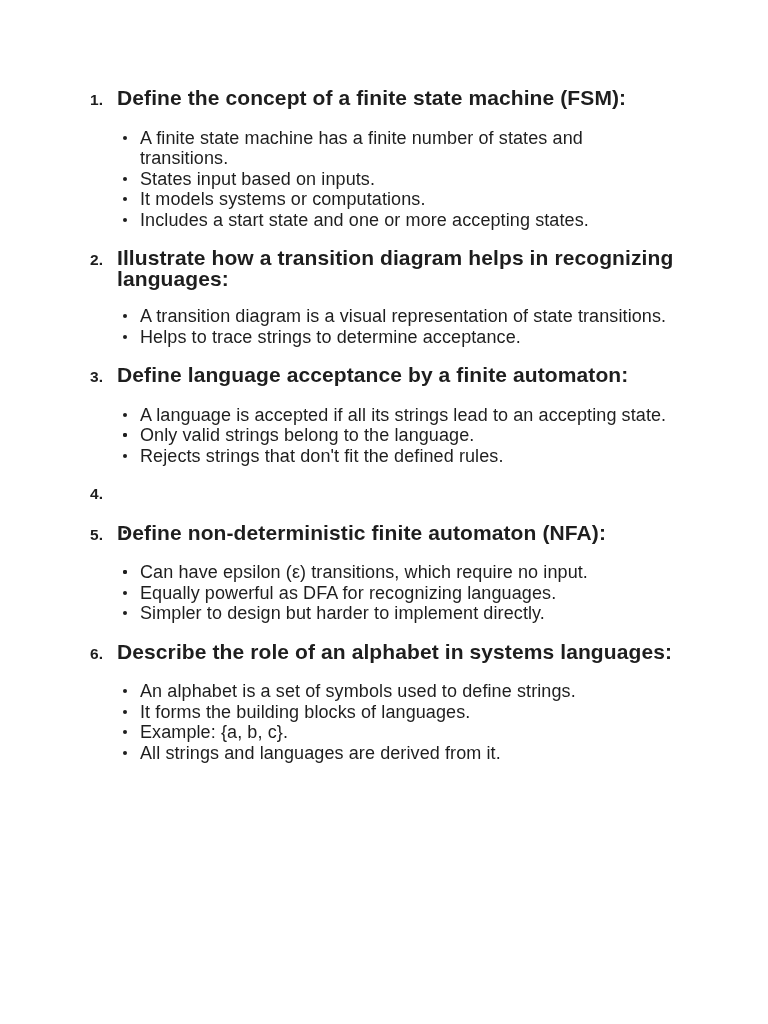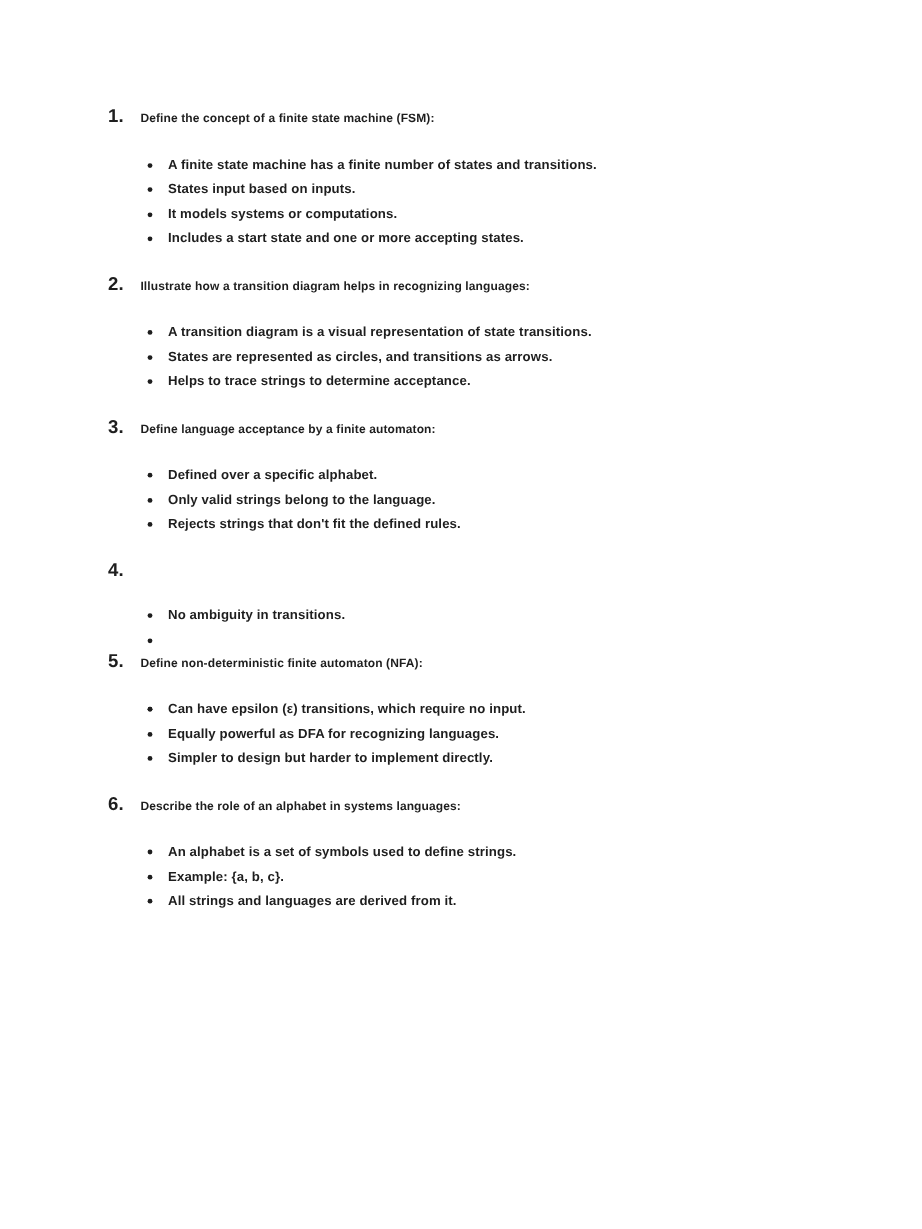--- a/index.html
+++ b/index.html
@@ -36,36 +36,36 @@
     margin: 0 0 17px 0;
   }
   .q-number {
     flex: 0 0 27px;
     font-size: 15.5px;
     font-weight: 600;
     line-height: 20.5px;
     letter-spacing: 0.1px;
   }
   .q-title {
-    font-size: 10px;
+    font-size: 21px;
     font-weight: 600;
     line-height: 20.5px;
     letter-spacing: 0.1px;
   }
   ul.bullet-list {
     list-style: none;
     margin: 0;
     padding: 0 0 0 33px;
     max-width: 545px;
   }
   li.bullet-item {
     position: relative;
     padding-left: 17px;
-    font-size: 11px;
-    font-weight: 700;
+    font-size: 18px;
+    font-weight: 400;
     line-height: 20.5px;
     letter-spacing: 0.1px;
     margin: 0;
   }
   li.bullet-item .bullet-dot {
     position: absolute;
     left: 0;
     top: 8px;
     width: 4px;
     height: 4px;
@@ -90,41 +90,40 @@
           <li class="bullet-item"><span class="bullet-dot"></span><span>Includes a start state and one or more accepting states.</span></li>
         </ul>
       </li>
       <li class="question-item">
         <div class="question-head">
           <span class="q-number">2.</span>
           <span class="q-title">Illustrate how a transition diagram helps in recognizing languages:</span>
         </div>
         <ul class="bullet-list">
           <li class="bullet-item"><span class="bullet-dot"></span><span>A transition diagram is a visual representation of state transitions.</span></li>
-          <li class="bullet-item"><span class="bullet-dot"></span><span>States are represented as circles, and transitions as arrows.</span></li>
           <li class="bullet-item"><span class="bullet-dot"></span><span>Helps to trace strings to determine acceptance.</span></li>
         </ul>
       </li>
       <li class="question-item">
         <div class="question-head">
           <span class="q-number">3.</span>
           <span class="q-title">Define language acceptance by a finite automaton:</span>
         </div>
         <ul class="bullet-list">
-          <li class="bullet-item"><span class="bullet-dot"></span><span>Defined over a specific alphabet.</span></li>
+          <li class="bullet-item"><span class="bullet-dot"></span><span>A language is accepted if all its strings lead to an accepting state.</span></li>
+          <li class="bullet-item"><span class="bullet-dot"></span></li>
           <li class="bullet-item"><span class="bullet-dot"></span><span>Only valid strings belong to the language.</span></li>
           <li class="bullet-item"><span class="bullet-dot"></span><span>Rejects strings that don't fit the defined rules.</span></li>
         </ul>
       </li>
       <li class="question-item">
         <div class="question-head">
           <span class="q-number">4.</span>
         </div>
         <ul class="bullet-list">
-          <li class="bullet-item"><span class="bullet-dot"></span><span>No ambiguity in transitions.</span></li>
           <li class="bullet-item"><span class="bullet-dot"></span></li>
         </ul>
       </li>
       <li class="question-item">
         <div class="question-head">
           <span class="q-number">5.</span>
           <span class="q-title">Define non-deterministic finite automaton (NFA):</span>
         </div>
         <ul class="bullet-list">
           <li class="bullet-item"><span class="bullet-dot"></span></li>
@@ -133,18 +132,19 @@
           <li class="bullet-item"><span class="bullet-dot"></span><span>Simpler to design but harder to implement directly.</span></li>
         </ul>
       </li>
       <li class="question-item">
         <div class="question-head">
           <span class="q-number">6.</span>
           <span class="q-title">Describe the role of an alphabet in systems languages:</span>
         </div>
         <ul class="bullet-list">
           <li class="bullet-item"><span class="bullet-dot"></span><span>An alphabet is a set of symbols used to define strings.</span></li>
+          <li class="bullet-item"><span class="bullet-dot"></span><span>It forms the building blocks of languages.</span></li>
           <li class="bullet-item"><span class="bullet-dot"></span><span>Example: {a, b, c}.</span></li>
           <li class="bullet-item"><span class="bullet-dot"></span><span>All strings and languages are derived from it.</span></li>
         </ul>
       </li>
     </ol>
 </main>
 
 </body></html>

